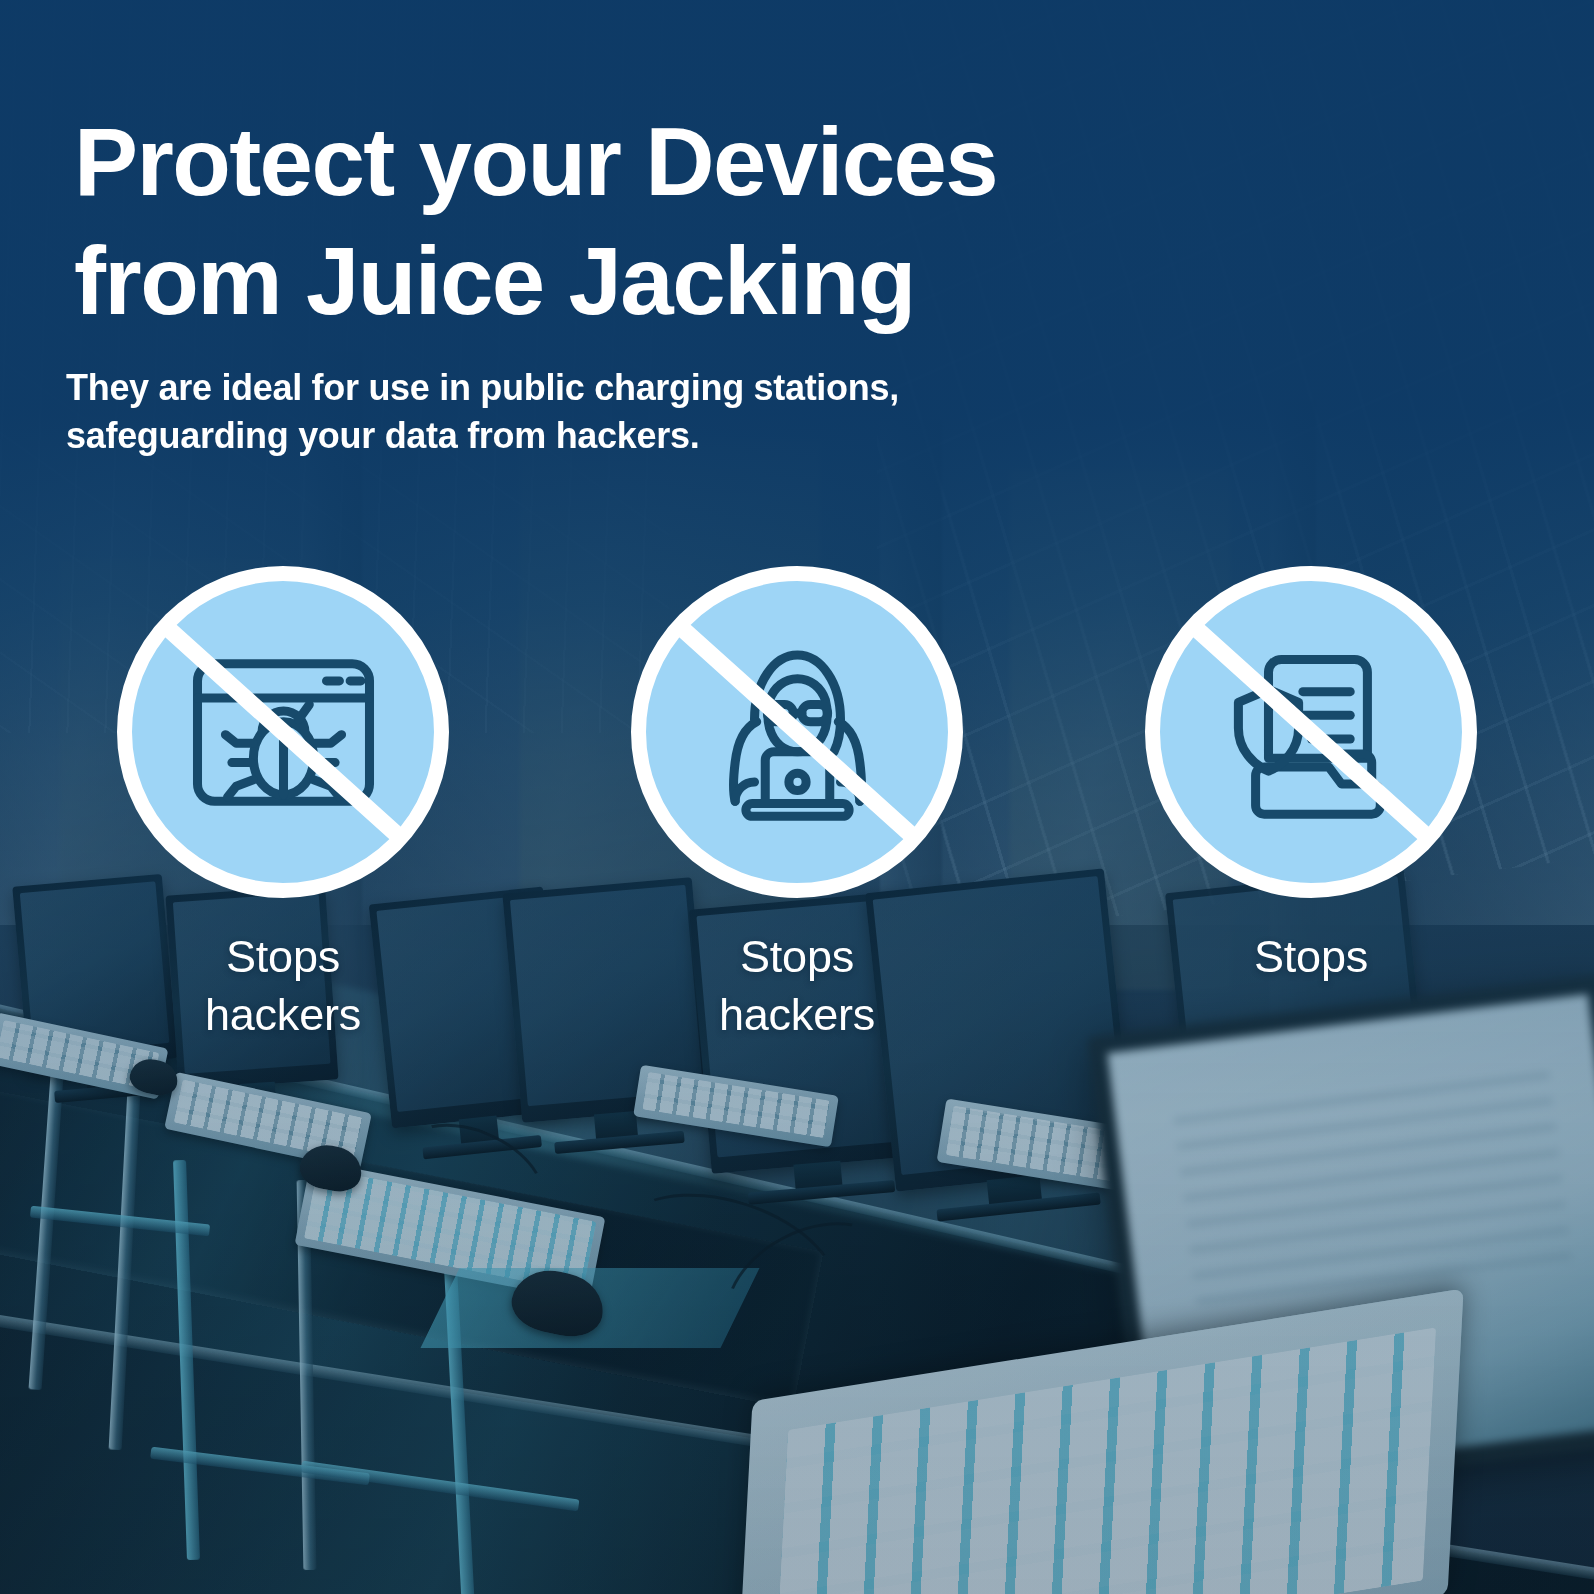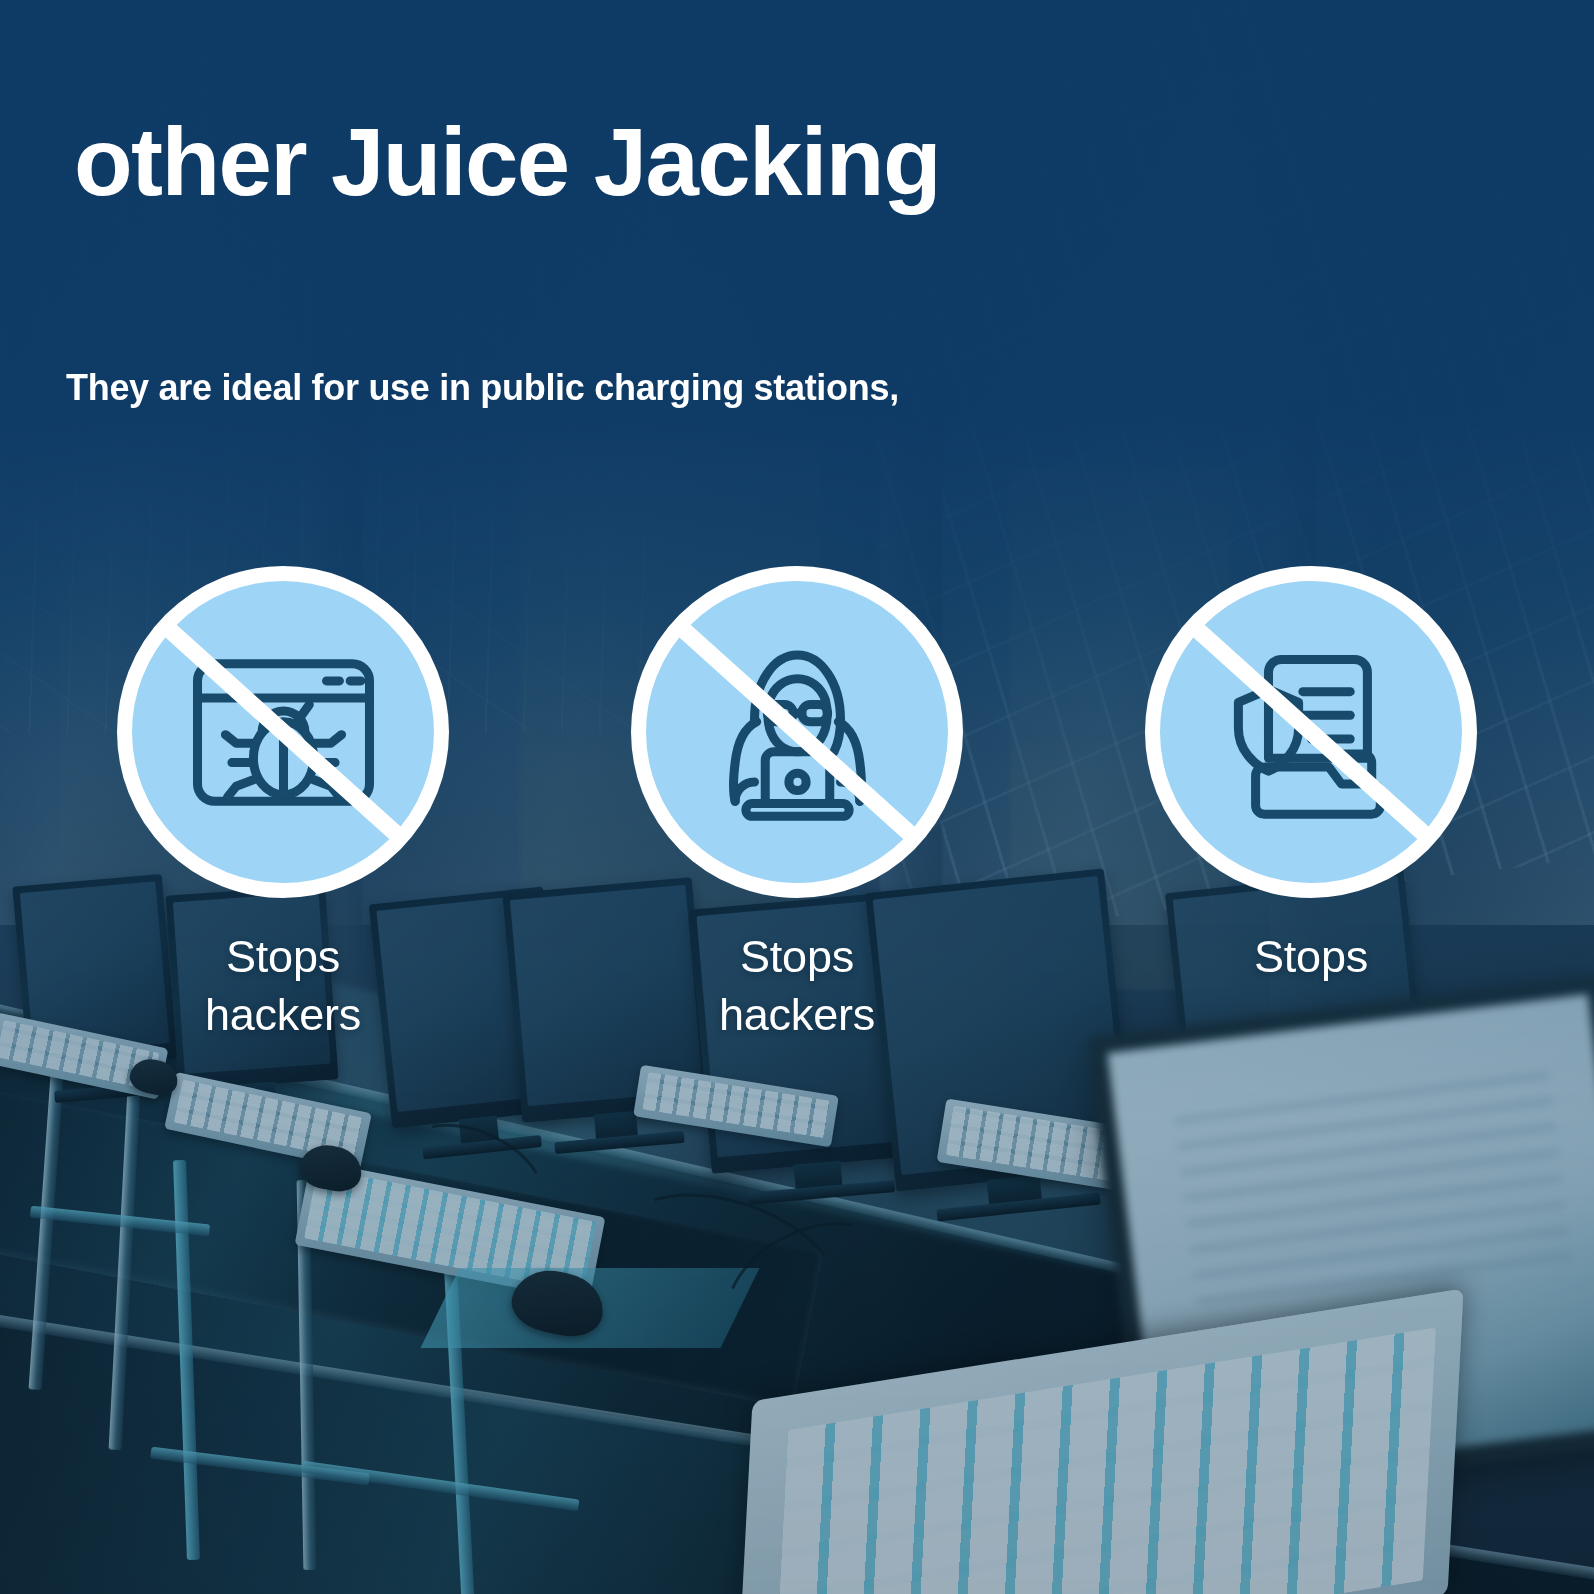--- a/index.html
+++ b/index.html
@@ -416,25 +416,27 @@
     <div class="big-screen"></div>
     <div class="fg-keyboard"></div>
 
     <div class="photo-tint"></div>
     <div class="photo-grade"></div>
   </div>
 
   <div class="content">
 
     <h1 class="headline">
-      <span class="hl-line">other Juice Jacking</span>
+      <span class="hl-line">Protect your Devices</span>
+      <span class="hl-line">from Juice Jacking</span>
     </h1>
 
     <p class="subhead">
       <span class="sub-line">They are ideal for use in public charging stations,</span>
+      <span class="sub-line">safeguarding your data from hackers.</span>
     </p>
 
     <div class="badges">
 
       <div class="badge">
         <div class="badge-circle">
           <svg viewBox="0 0 100 100" fill="none" stroke="#174a6b" stroke-width="4.2" stroke-linecap="round" stroke-linejoin="round">
             <rect x="10" y="18" width="80" height="64" rx="8"></rect>
             <line x1="10" y1="34" x2="90" y2="34"></line>
             <line x1="70" y1="26" x2="76" y2="26"></line>

